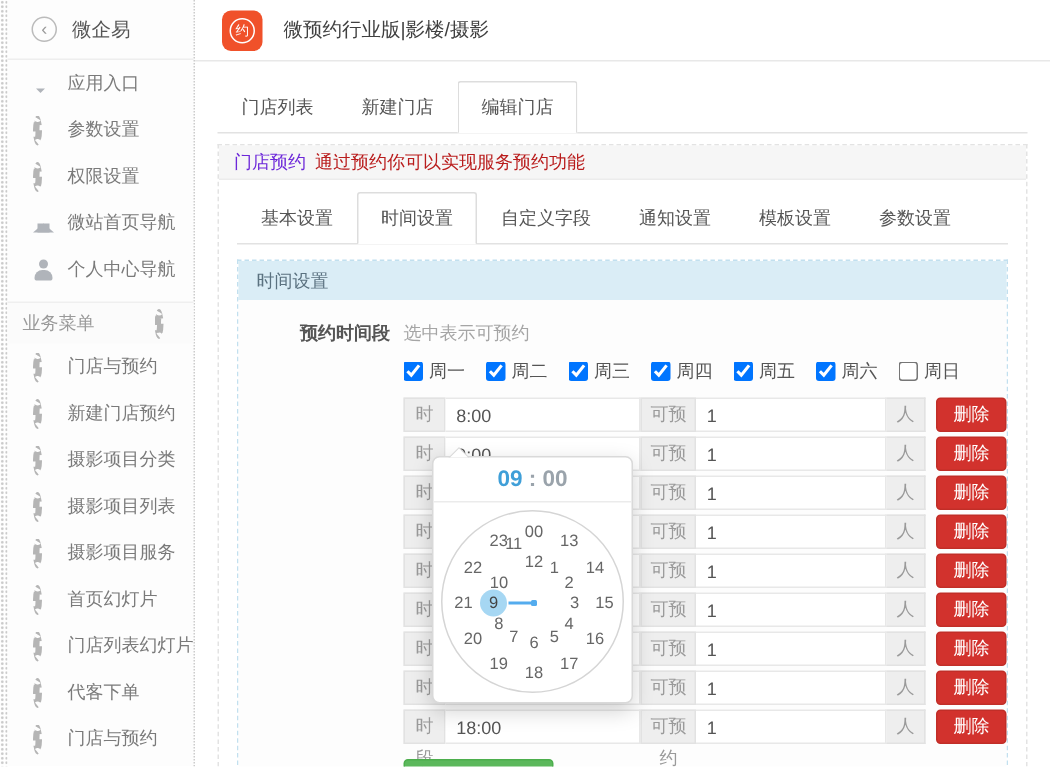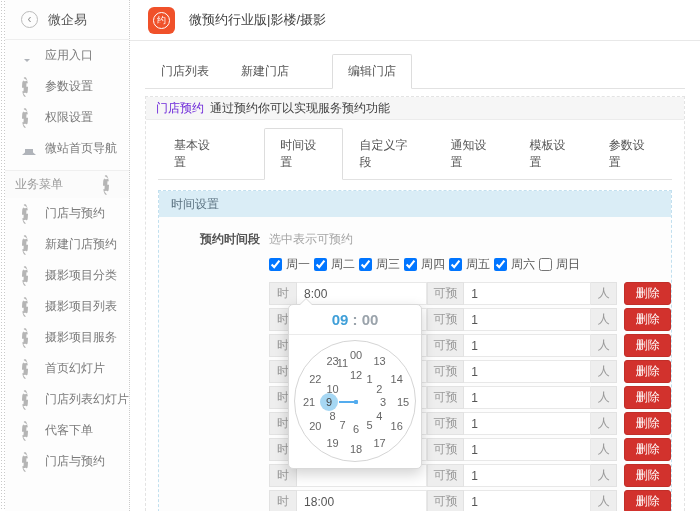--- a/index.html
+++ b/index.html
@@ -42,38 +42,38 @@
     gap:14px; padding-left:18px; }
   .appicon { width:27px; height:27px; border-radius:6px; background:#f0512a; display:flex;
     align-items:center; justify-content:center; }
   .appicon .ring { width:17px; height:17px; border:1.5px solid #fff; border-radius:50%;
     color:#fff; font-size:9px; text-align:center; line-height:14px; }
   .main-title { color:#404040; font-size:13px; }
 
   
   .tabs { display:flex; border-bottom:1px solid #e2e2e2; }
   .tab { padding:8px 15px; color:#555; cursor:pointer; margin-bottom:-1px; border:1px solid transparent; }
-  .tab.active { background:#fff; border-color:#ddd #ddd #fff #ddd; border-radius:2px 2px 0 0;margin-left:27px; }
+  .tab.active { background:#fff; border-color:#ddd #ddd #fff #ddd; border-radius:2px 2px 0 0; }
   .tabs1 { margin:13px 15px 0 15px; width:540px; }
 
   
   .panel { position:absolute; left:15px; top:96px; width:540px; height:415px;
     border:1px dashed #e3e3e3; border-bottom:none; background:#fff; }
   .panel-hd { height:23px; background:#f6f6f6; border-bottom:1px solid #ececec;
     display:flex; align-items:center; gap:6px; padding-left:10px; }
-  .panel-hd .t { color:#6d28d9; } .panel-hd .s { color:#404040; }
+  .panel-hd .t { color:#6d28d9; } .panel-hd .s { color:#b91c1c; }
   .tabs2 { margin:8px 12px 0 12px; }
   .inner { margin:10px 12px 0 12px; border:1px dashed #c2e0ef; border-bottom:none; }
   .sec-bar { height:26px; background:#daedf6; color:#5b7280; display:flex; align-items:center;
     padding-left:12px; }
   .form-body { background:#fdfdfd; padding:14px 0 0 9px; }
   .lblrow { display:flex; align-items:center; }
   .form-label { width:92px; text-align:right; color:#555; font-weight:bold; }
   .hint { margin-left:9px; color:#a5a5a5; }
-  .wkrow { margin:8px 0 0 101px; display:flex; align-items:center; gap:4px; }
+  .wkrow { margin:8px 0 0 101px; display:flex; align-items:center; gap:14px; }
   .wk { display:flex; align-items:center; gap:4px; color:#555; cursor:pointer; }
   .wk input { width:13px; height:13px; margin:0; }
 
   .rows { margin:9px 0 0 101px; }
   .trow { display:flex; align-items:center; height:23px; margin-bottom:3px; }
   .addon { background:#eee; border:1px solid #e2e2e2; color:#9a9a9a; height:23px;
     line-height:21px; padding:0 5px; text-align:center; }
   .a1 { width:30px; } .a2 { width:40px; } .a3 { width:28px; border-left:none; }
   .tin { height:23px; border:1px solid #e8e8e8; border-left:none; background:#fff;
     color:#555; padding:0 7px; font-size:12px; outline:none; font-family:inherit; }
@@ -126,20 +126,24 @@
           <span class="sicon"><span class="icon-gear"></span></span>
           <span>参数设置</span>
         </div>
         <div class="side-item">
           <span class="sicon"><span class="icon-gear"></span></span>
           <span>权限设置</span>
         </div>
         <div class="side-item">
           <span class="sicon"><span class="icon-home"></span></span>
           <span>微站首页导航</span>
+        </div>
+        <div class="side-item">
+          <span class="sicon"><span class="icon-person"></span></span>
+          <span>个人中心导航</span>
         </div>
       </div>
     <div class="side-sec">
       <span>业务菜单</span>
       <span class="sicon"><span class="icon-gear sm"></span></span>
     </div>
     <div id="nav-biz">
         <div class="side-item">
           <span class="sicon"><span class="icon-gear"></span></span>
           <span>门店与预约</span>

